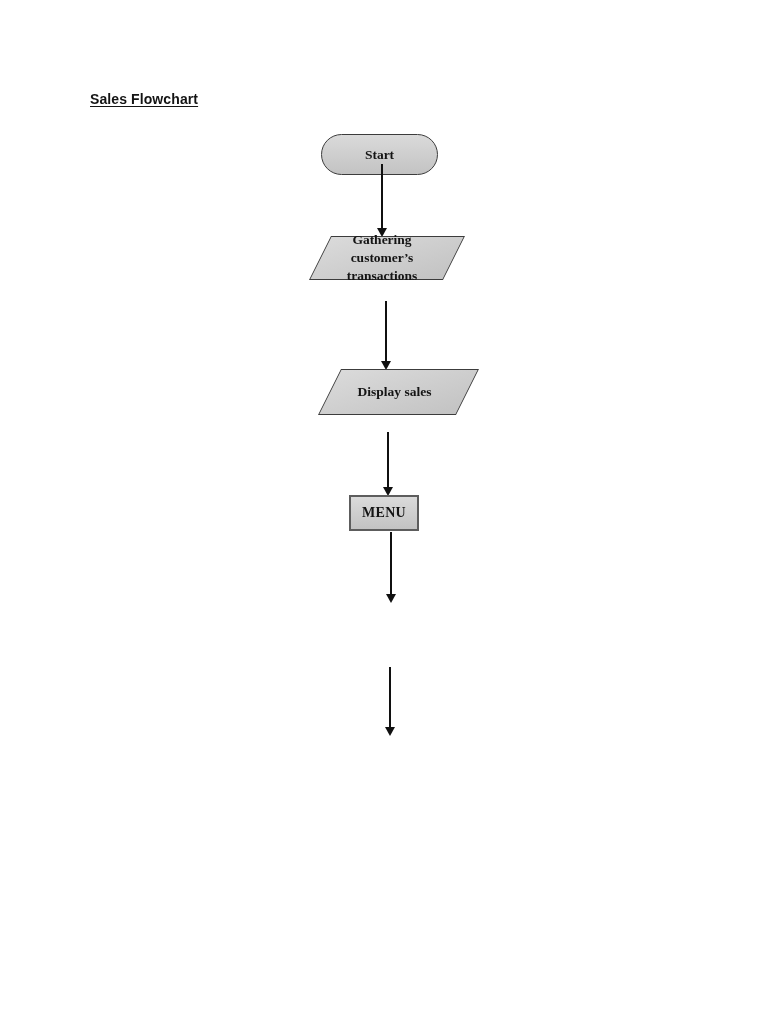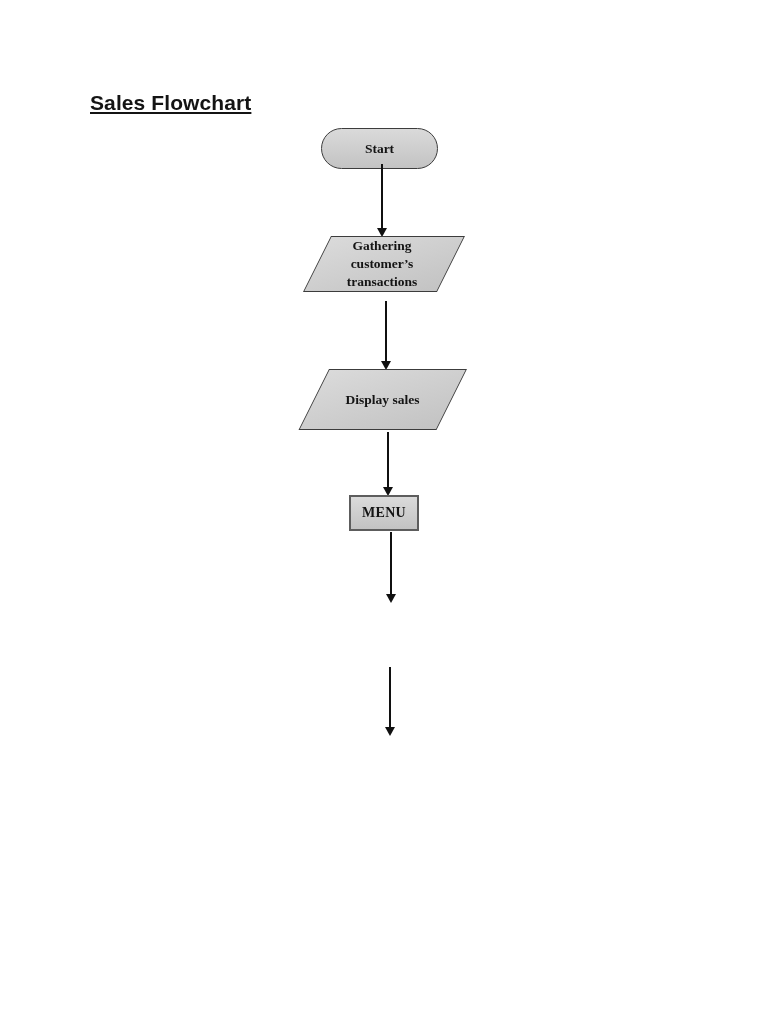--- a/index.html
+++ b/index.html
@@ -14,21 +14,21 @@
     background: var(--page-background, #ffffff);
     overflow: hidden;
     font-family: "Liberation Serif", "DejaVu Serif", serif;
   }
   .doc-title {
     position: absolute;
     left: 90px;
     top: 91px;
     margin: 0;
     font-family: "Liberation Sans", "DejaVu Sans", sans-serif;
-    font-size: 21px;
+    font-size: 14px;
     font-weight: bold;
     letter-spacing: 0.1px;
     color: var(--text, #141414);
     text-decoration: underline;
     text-underline-offset: 2px;
   }
 
   
   .node { position: absolute; }
   .node-label {
@@ -45,36 +45,36 @@
     color: var(--text, #141414);
   }
 
   
   .terminator {
     background: linear-gradient(180deg, var(--shape-fill-light, #dadada) 0%, var(--shape-fill-dark, #c3c3c3) 100%);
     border: 1.6px solid var(--shape-border, #3c3c3c);
     border-radius: 22px;
     box-sizing: border-box;
   }
-  .node-start { left: 321px; top: 128px; width: 117px; height: 41px; }
+  .node-start { left: 321px; top: 134px; width: 117px; height: 41px; }
   .node-end   { left: 320px; top: 735px; width: 123px; height: 39px; }
 
   
   .io-shape {
     position: absolute;
     top: 0; bottom: 0; right: 0;
     transform: skewX(-26.57deg);
     transform-origin: top left;
     background: linear-gradient(160deg, var(--shape-fill-light, #dadada) 0%, var(--shape-fill-dark, #c3c3c3) 100%);
     border: 1.6px solid var(--shape-border, #3c3c3c);
     box-sizing: border-box;
   }
-  .node-gathering    { left: 299px; top: 236px; width: 166px; height: 56px; font-family: Liberation Serif, serif; }
+  .node-gathering    { left: 299px; top: 236px; width: 166px; height: 44px; font-family: Liberation Serif, serif; }
   .node-gathering .io-shape    { left: 32px; }
-  .node-display-sales{ left: 298px; top: 369px; width: 169px; height: 61px; }
+  .node-display-sales{ left: 310px; top: 369px; width: 169px; height: 46px; }
   .node-display-sales .io-shape{ left: 31px; }
   .node-display-menu { left: 299px; top: 602px; width: 169px; height: 64px; }
   .node-display-menu .io-shape { left: 32px; }
 
   
   .process {
     background: linear-gradient(180deg, var(--shape-fill-light, #dadada) 0%, var(--shape-fill-dark, #c3c3c3) 100%);
     border: 2.2px solid var(--process-border, #5d5d5d);
     box-sizing: border-box;
   }

